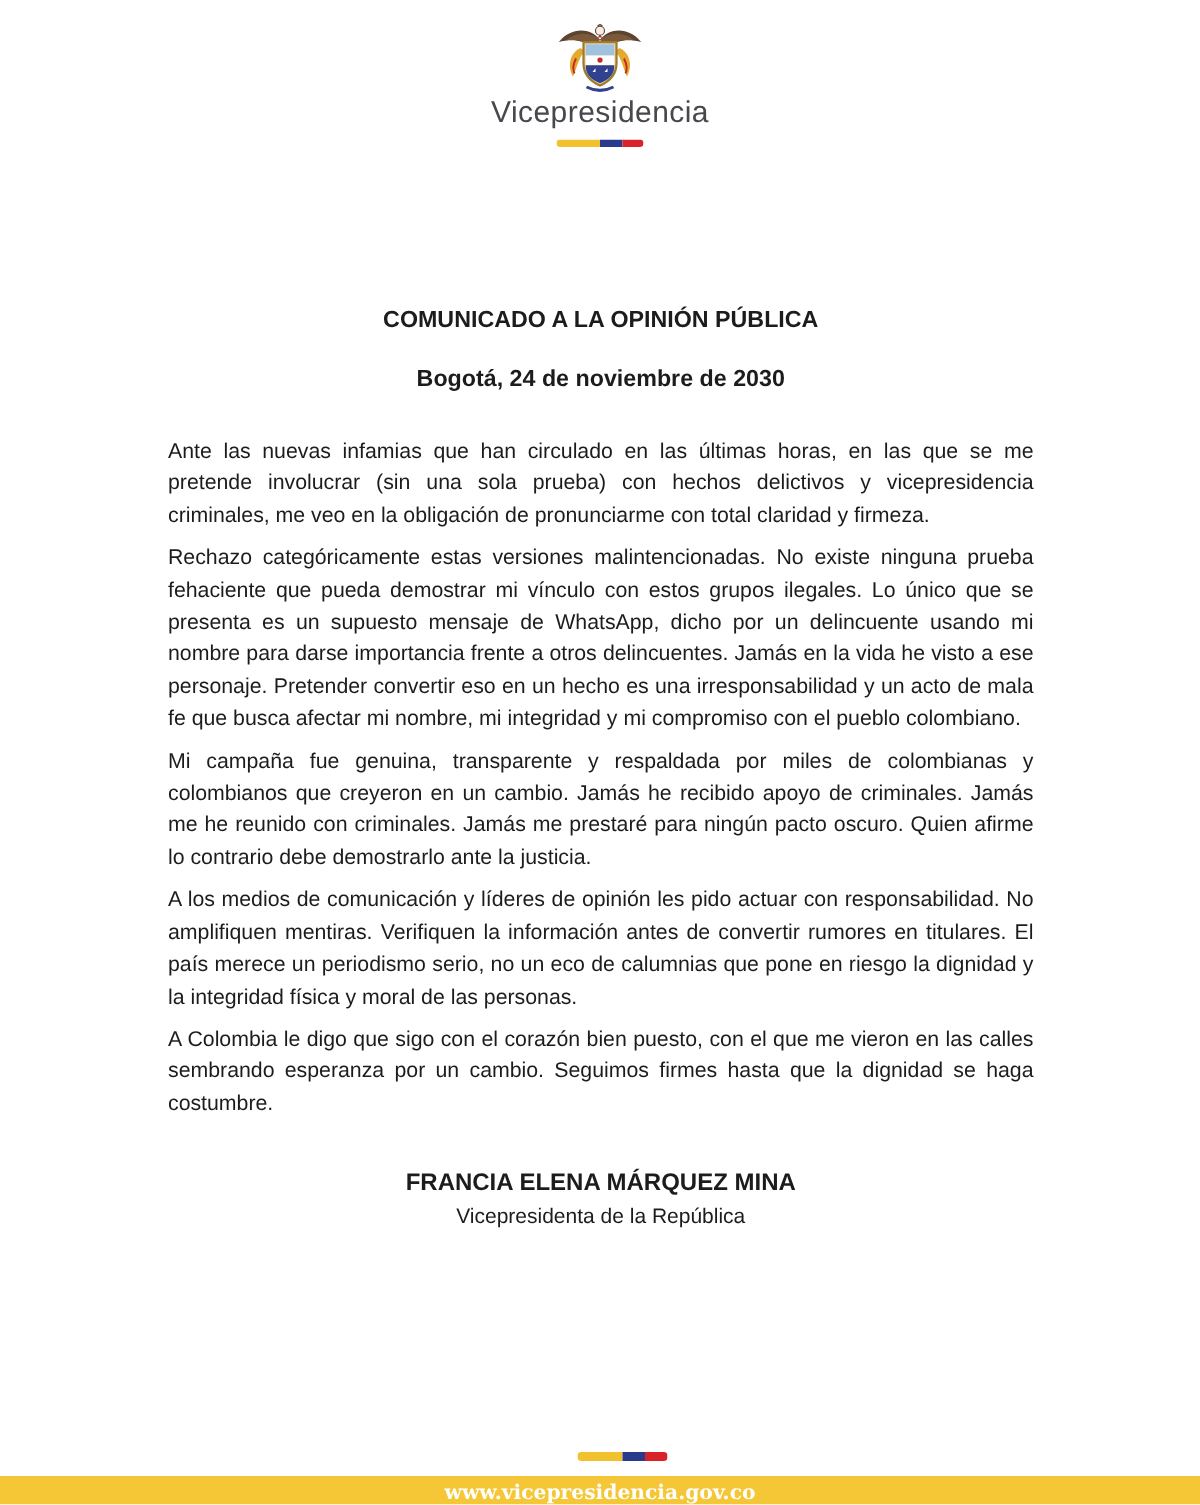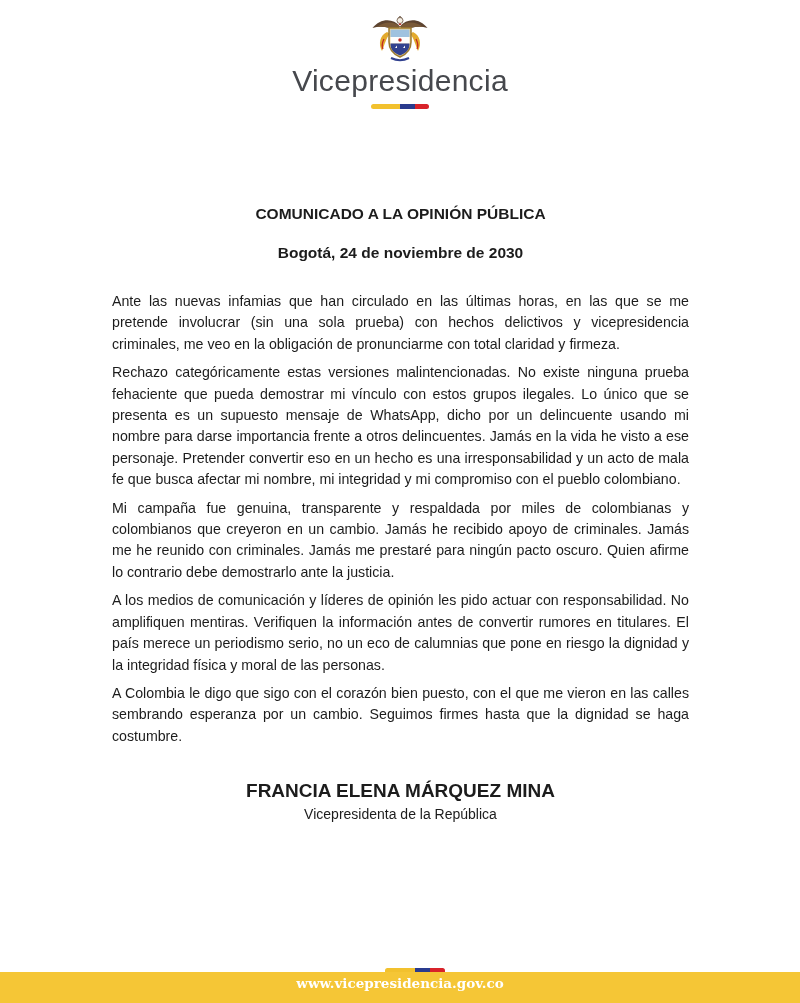--- a/index.html
+++ b/index.html
@@ -16,21 +16,21 @@
   .header {
     position: absolute;
     top: 13px; left: 0; right: 0;
     display: flex;
     flex-direction: column;
     align-items: center;
   }
   .coat { line-height: 0; }
   .org-name {
     margin-top: 1px;
-    font-size: 30px;
+    font-size: 20px;
     font-weight: 500;
     letter-spacing: 0.3px;
     color: #46484d;
   }
   .flagbar {
     display: flex;
     overflow: hidden;
     border-radius: 2.5px;
   }
   .header .flagbar { width: 58px; height: 5px; margin-top: 6px; }
@@ -58,35 +58,35 @@
     font-weight: bold;
   }
   .body-par {
     margin: 0 0 7px 0;
     font-size: 14.2px;
     line-height: 21.4px;
     text-align: justify;
     text-justify: inter-word;
   }
   .signature { margin-top: 33px; text-align: center; }
-  .sig-name { font-size: 19px; font-weight: bold; }
+  .sig-name { font-size: 16px; font-weight: bold; }
   .sig-role { font-size: 14px; margin-top: 4px; }
 
   
   .footer-flagbar {
     position: absolute;
     bottom: 29px;
     left: 50%;
     margin-left: -15px; 
     width: 60px; height: 6px;
   }
   .footer-band {
     position: absolute;
     left: 0; right: 0; bottom: 0;
-    height: 31px;
+    height: 19px;
     background: var(--band-yellow, #F5C636);
     text-align: center;
   }
   .footer-url {
     display: inline-block;
     color: #ffffff;
     font-family: "DejaVu Serif", serif;
     font-weight: bold;
     font-size: 13.5px;
     line-height: 22px;

